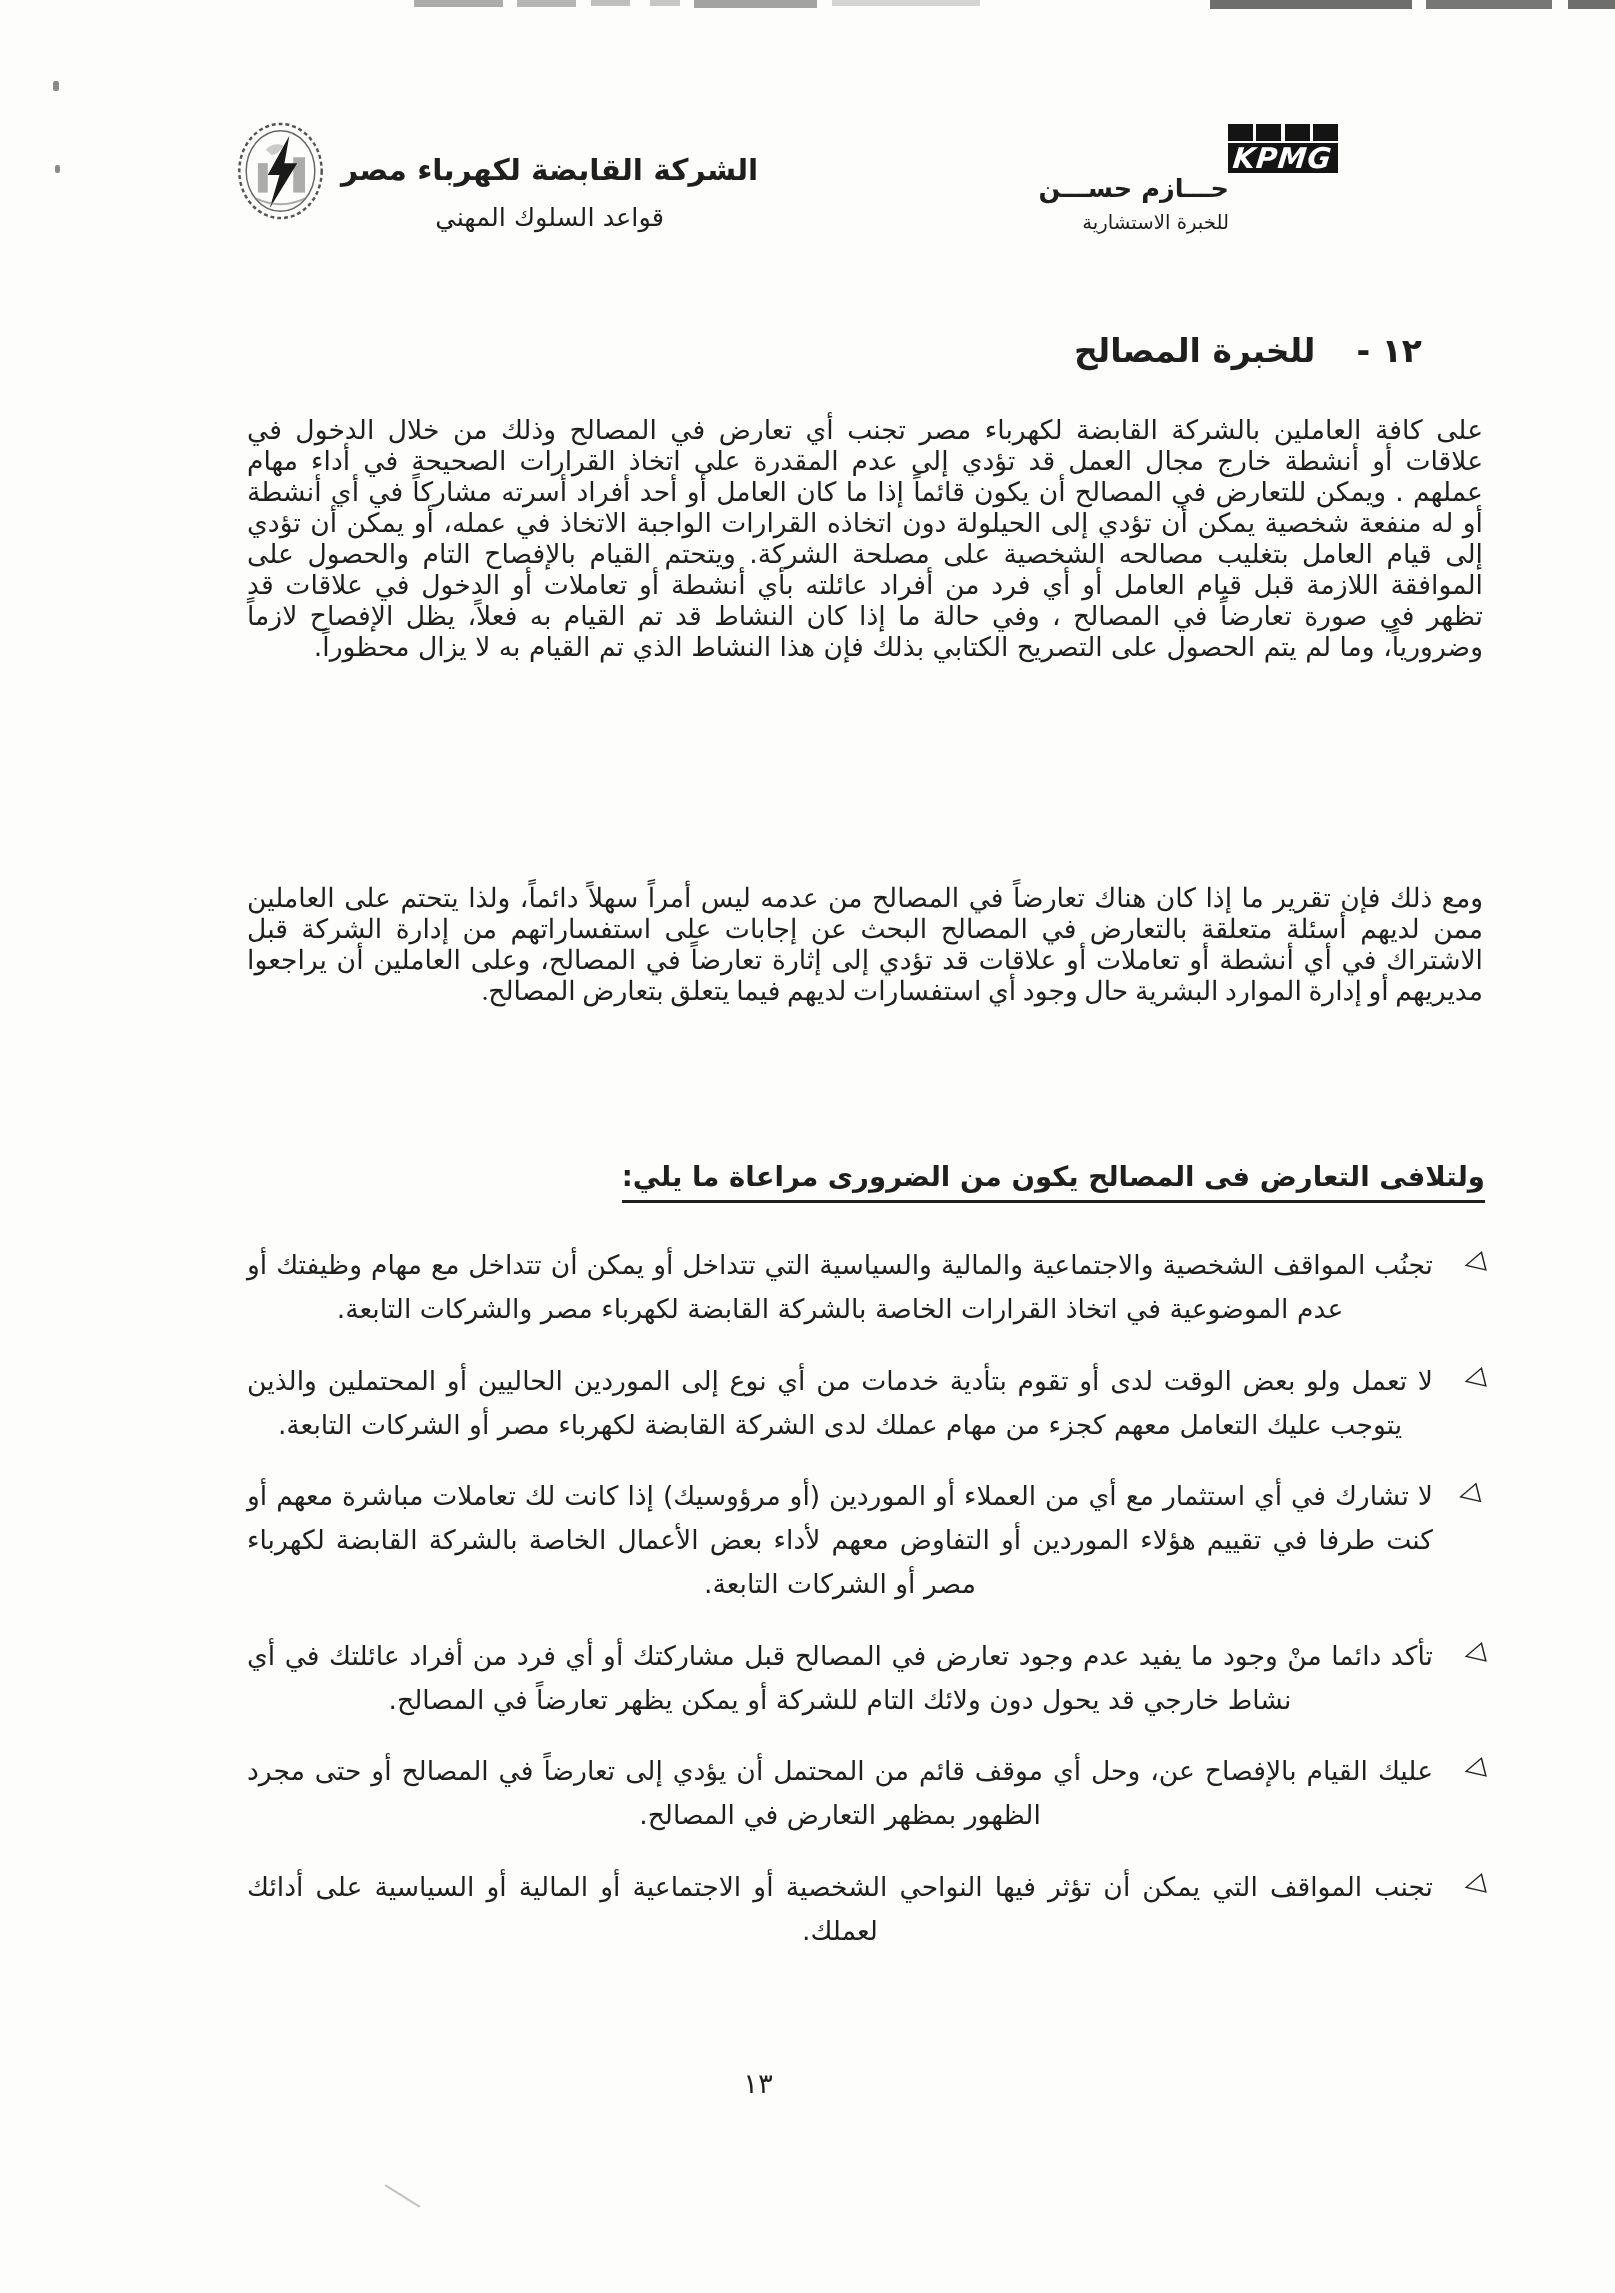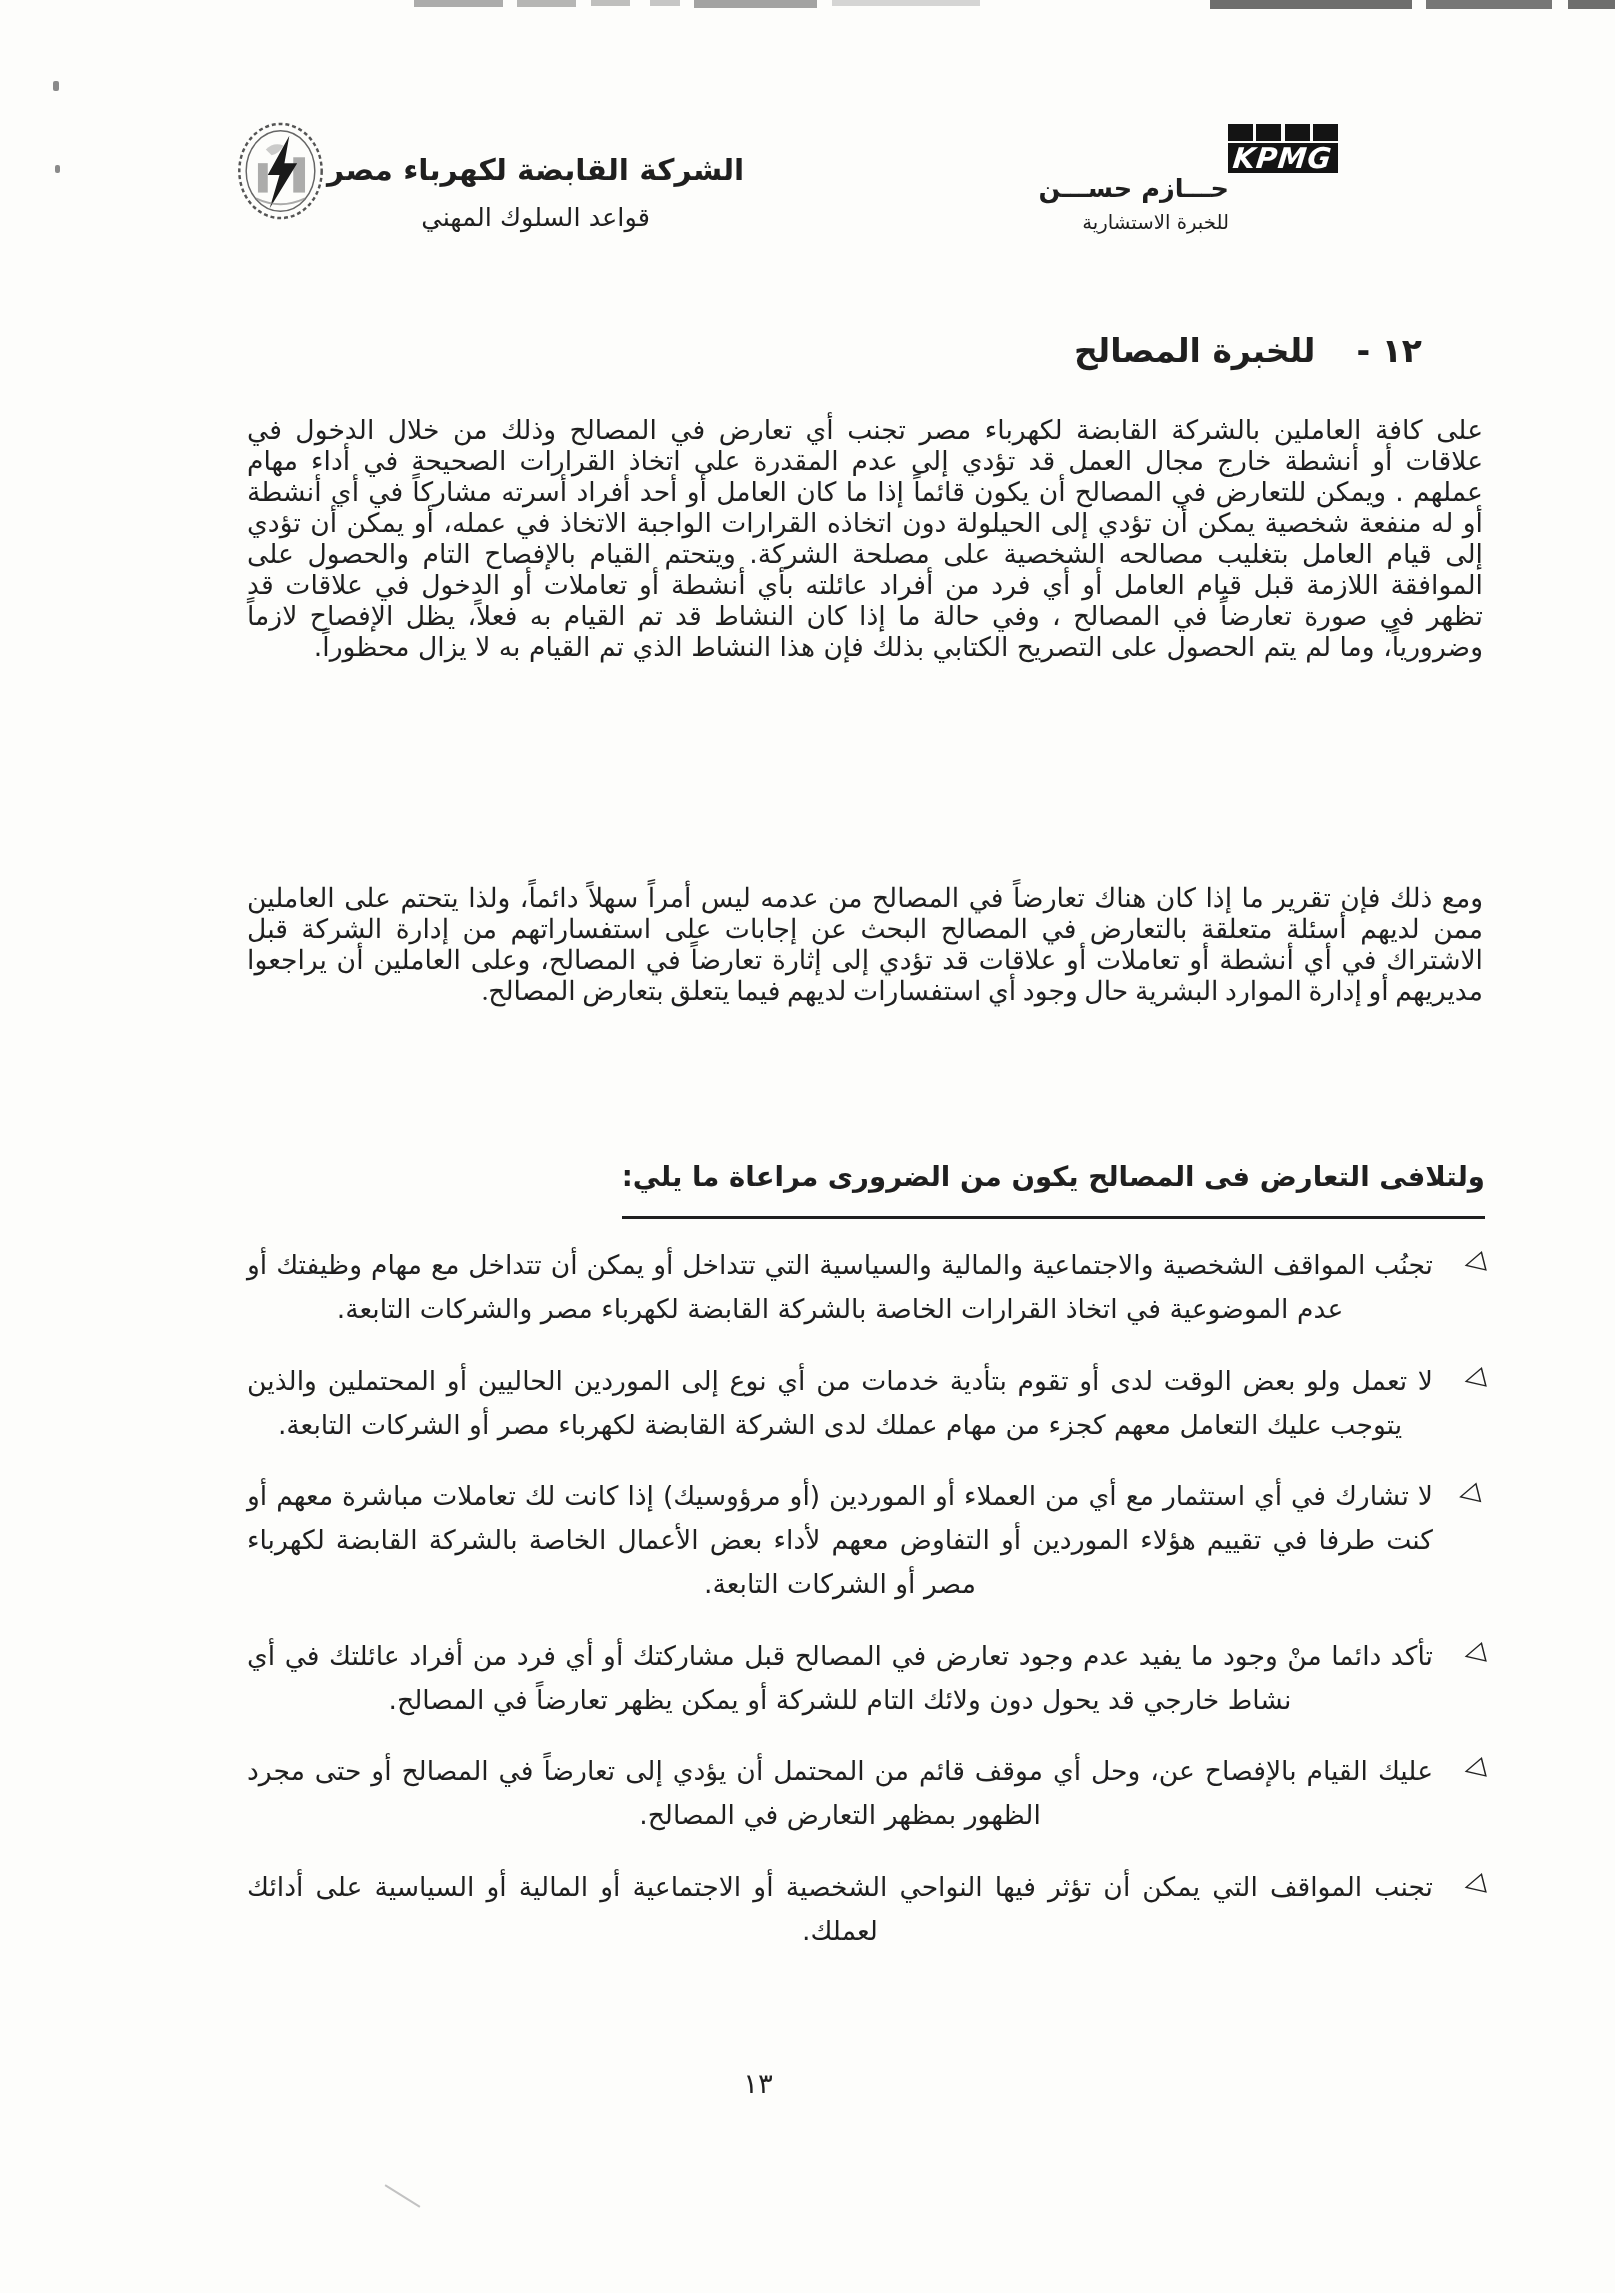--- a/index.html
+++ b/index.html
@@ -12,21 +12,21 @@
     color:#1f1f1f;
     direction:rtl;
   }
 
   
   .scan-mark { position:absolute; background:#4a4a4a; }
   .speck { position:absolute; background:#8a8a8a; border-radius:2px; }
   .scratch { position:absolute; background:#c2c2c2; }
 
   
-  .header-left { position:absolute; left:236px; top:120px; display:flex; flex-direction:row; gap:2px; direction:ltr; }
+  .header-left { position:absolute; left:236px; top:120px; display:flex; flex-direction:row; gap:16px; direction:ltr; }
   .company-logo { flex:0 0 auto; }
   .company-text { direction:rtl; text-align:center; padding-top:33px; }
   .company-name { font-size:29.6px; font-weight:bold; white-space:nowrap; line-height:1.2; }
   .company-tagline { font-size:25.6px; margin-top:13.8px; white-space:nowrap; }
 
   
   .kpmg-logo { position:absolute; left:1228px; top:124px; width:110px; direction:ltr; }
   .kpmg-blocks { display:flex; gap:3.9px; margin-bottom:2px; }
   .kpmg-blocks span { width:24.6px; height:16.7px; background:#141414; display:block; }
   .kpmg-band { background:#141414; height:30.5px; display:flex; align-items:center; justify-content:center; }
@@ -44,21 +44,21 @@
     font-size:26.6px; line-height:31px;
     text-align:justify; text-justify:inter-word;
   }
   .para-1 { top:414px; }
   .para-2 { top:883px;font-family:Liberation Serif, serif; }
 
   
   .list-heading {
     position:absolute; top:1160px; right:131px;
     font-size:27.6px; font-weight:bold;
-    padding-bottom:23px; border-bottom:3px solid #1f1f1f;
+    padding-bottom:7px; border-bottom:3px solid #1f1f1f;
     white-space:nowrap;
   }
 
   
   .bullet-list { position:absolute; top:1243px; right:126px; width:1243px; }
   .bullet-item { display:flex; margin-bottom:27.6px; }
   .bullet-marker {
     flex:0 0 57px; font-size:26.6px; line-height:44px;
     transform:rotate(-14deg); color:#222; text-align:right;
   }

